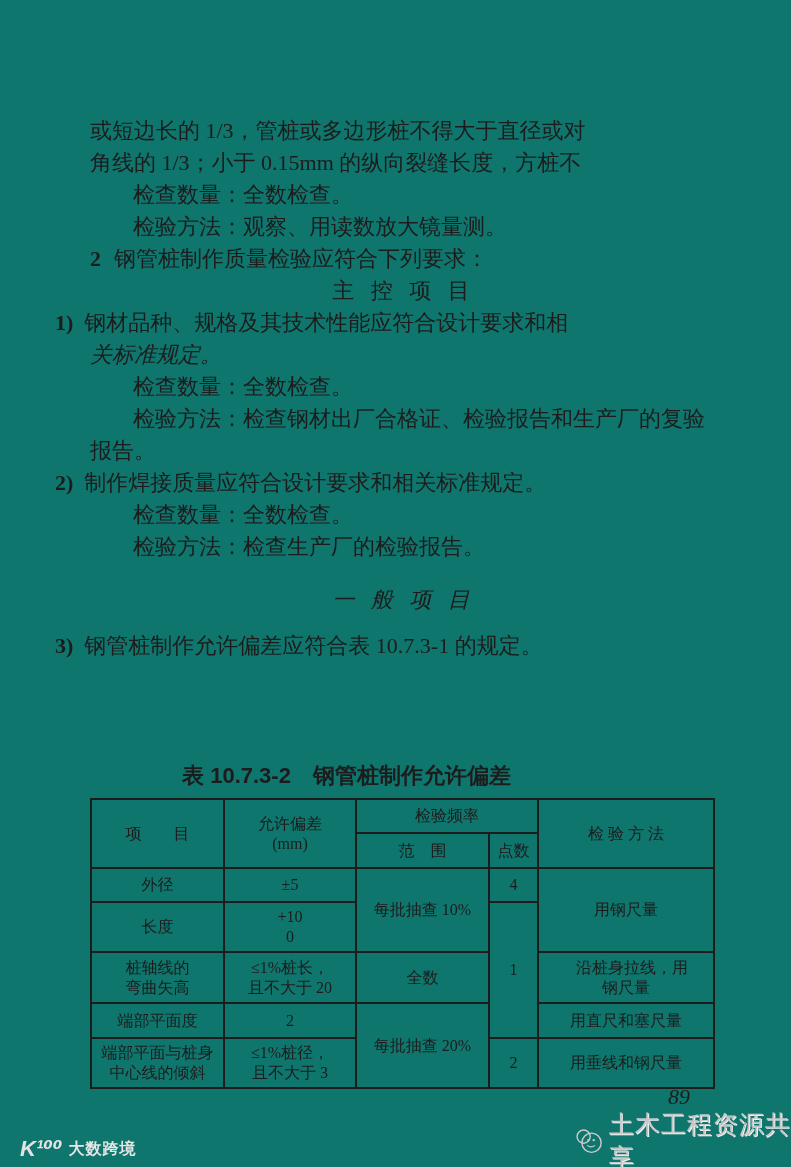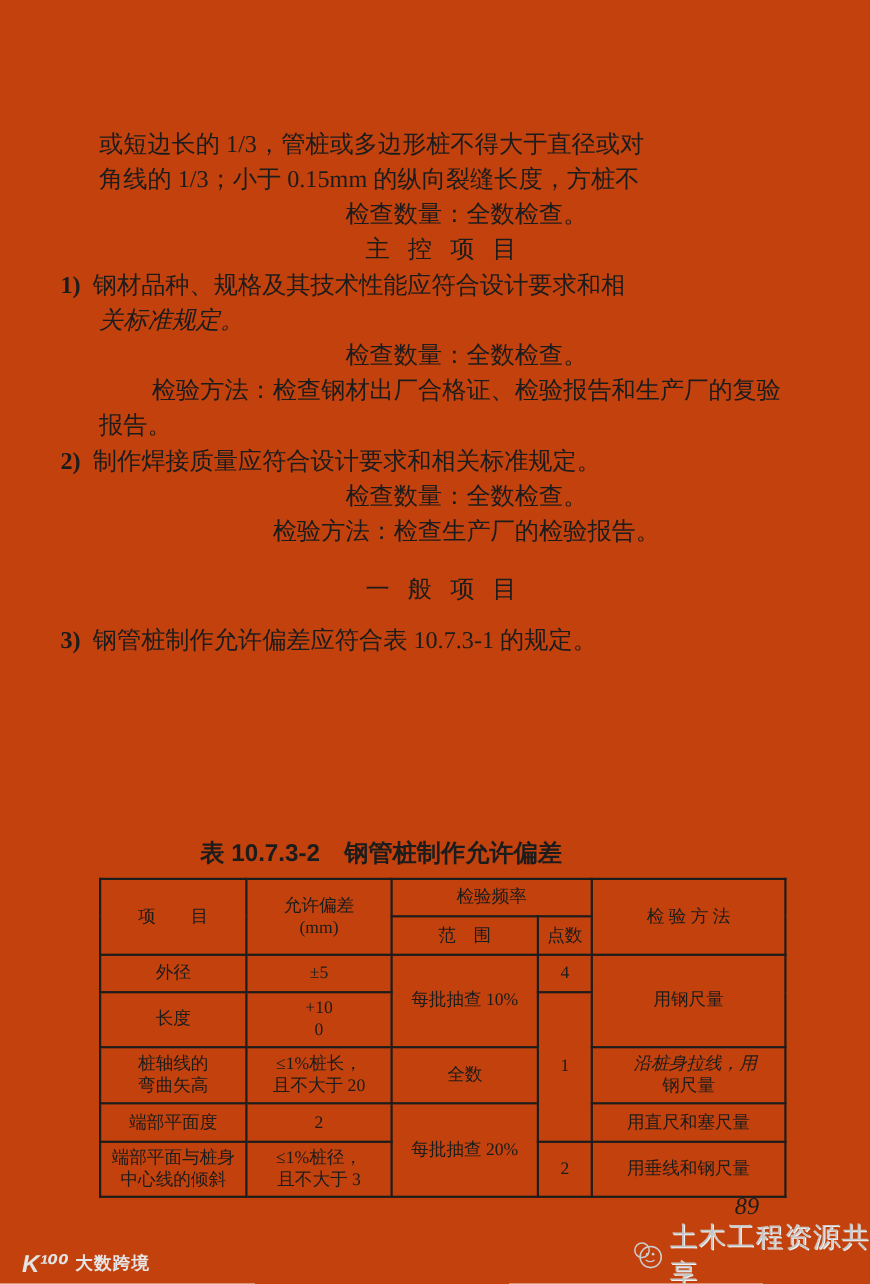--- a/index.html
+++ b/index.html
@@ -1,62 +1,62 @@
 <!DOCTYPE html>
 <html><head>
 <meta charset="utf-8">
 <style>
   html,body{margin:0;padding:0;background:#ffffff;}
   .page{
     position:relative;
     width:791px;height:1167px;
-    background:#c2410c;
+    background:#0f766e;
     font-family:"Liberation Serif","DejaVu Serif",serif;
     color:#1c1c1c;
     overflow:hidden;
   }
   
   .textblock{
     position:absolute;top:115px;left:90px;width:625px;
     font-size:22px;line-height:32px;
   }
   .textblock p{margin:0;padding:0;}
   .cont-line{padding-left:110px;}
-  .p-check{text-indent:43px;text-align:center;}
+  .p-check{text-indent:43px;}
   .wrap-left{}
   .item-lv1{padding-left:45px;}
   .item-lv1 .num{font-weight:bold;margin-right:13px;}
   .item-lv2{padding-left:112px;text-indent:-35px;}
   .item-lv2 .num{font-weight:bold;margin-right:11px;}
   .item-cont{padding-left:112px;font-style:italic;}
   .sec-heading{
     margin:13px 0 15px 0;text-align:center;
     letter-spacing:3px;word-spacing:5px;
   }
-  .sec-heading.general{margin:21px 0 14px 0;}
+  .sec-heading.general{margin:21px 0 14px 0;font-style:italic;}
   
   .table-title{
     position:absolute;top:763px;left:35px;width:623px;
     text-align:center;font-size:22px;line-height:26px;font-weight:bold;
     font-family:"Liberation Sans","DejaVu Sans",sans-serif;
   }
   
   table.spec{
     position:absolute;top:798px;left:90px;
     border-collapse:collapse;table-layout:fixed;
     font-size:16px;line-height:20px;color:#1c1c1c;
   }
   table.spec td{
     border:2px solid #1c1c1c;
     text-align:center;vertical-align:middle;
     padding:0;overflow:hidden;
   }
   td.tl{text-align:left;padding-left:22px;border-radius:21px;}
   td.tl-hang{text-align:left;padding-left:8px;}
-  td.tl-hang .first{margin-left:12px;font-style:italic;}
+  td.tl-hang .first{margin-left:12px;}
   
   .page-number{
     position:absolute;top:1084px;right:101px;
     font-size:22px;font-style:italic;line-height:26px;
   }
   .wm-right{
     position:absolute;top:1108px;left:574px;
     display:flex;align-items:center;
     color:#c7c7c7;
   }
@@ -80,21 +80,23 @@
 </head>
 <body>
 
 <div class="page">
 
   <div class="textblock">
     <p class="cont-line">或短边长的 1/3，管桩或多边形桩不得大于直径或对</p>
     <p class="cont-line">角线的 1/3；小于 0.15mm 的纵向裂缝长度，方桩不</p>
 
     <p class="p-check">检查数量：全数检查。</p>
+    <p class="p-check">检验方法：观察、用读数放大镜量测。</p>
 
+    <p class="item-lv1"><span class="num">2</span><span>钢管桩制作质量检验应符合下列要求：</span></p>
 
     <p class="sec-heading">主 控 项 目</p>
 
     <p class="item-lv2"><span class="num">1)</span><span>钢材品种、规格及其技术性能应符合设计要求和相</span></p>
     <p class="item-cont">关标准规定。</p>
 
     <p class="p-check">检查数量：全数检查。</p>
     <p class="p-check">检验方法：检查钢材出厂合格证、检验报告和生产厂的复验</p>
     <p class="wrap-left">报告。</p>
 

